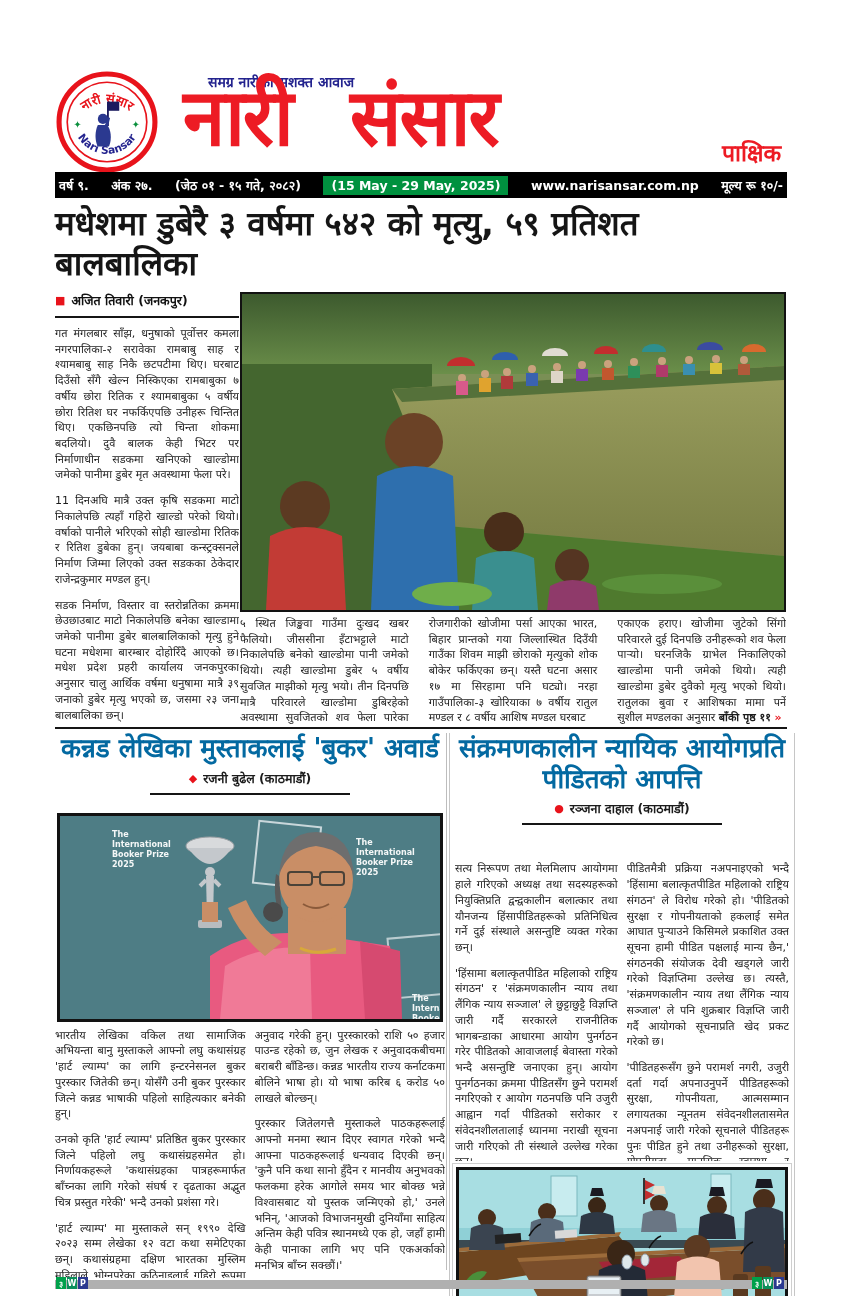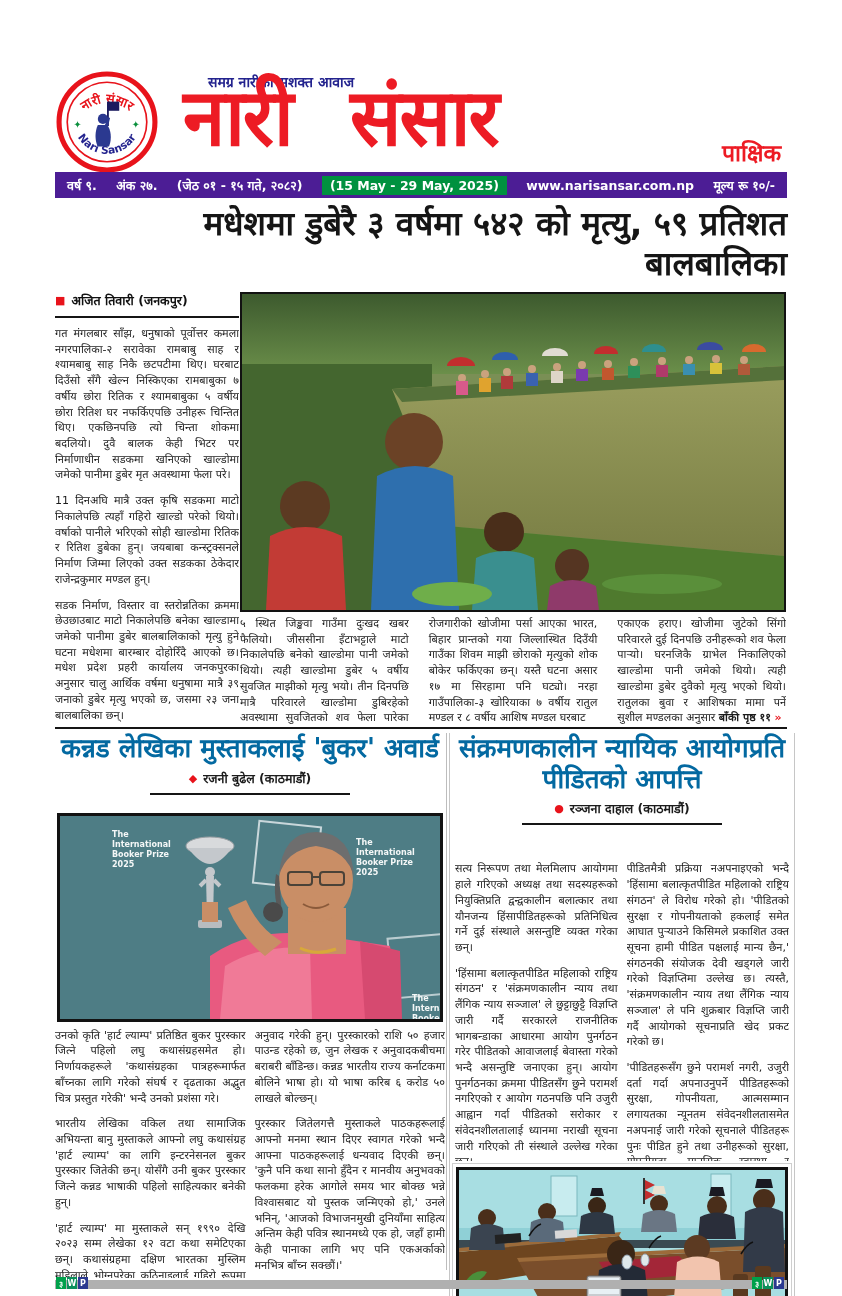--- a/index.html
+++ b/index.html
@@ -5,26 +5,26 @@
   html,body{margin:0;padding:0;background:#e9e9e9;}
   .page{position:relative;width:842px;height:1296px;background:#ffffff;margin:0 auto;overflow:hidden;
         font-family:"DejaVu Sans","Liberation Sans",sans-serif;color:#1c1c1c;}
   
   .logo{position:absolute;left:56px;top:71px;width:102px;height:102px;}
   .tagline{position:absolute;left:208px;top:72px;font-size:14px;font-weight:bold;color:#23238e;}
   .title{position:absolute;left:183px;top:76px;width:540px;font-size:76px;line-height:1.05;
          font-weight:800;color:#ed1b24;white-space:nowrap;word-spacing:34px;letter-spacing:-2px;
          transform:scaleY(1.04);transform-origin:top left;}
   .edition{position:absolute;left:722px;top:136px;font-size:23px;font-weight:800;color:#ed1b24;}
-  .infobar{position:absolute;left:55px;top:172px;width:732px;height:26px;background:#4c1d95;
-           display:flex;align-items:center;justify-content:space-between;padding:0 12px;box-sizing:border-box;
+  .infobar{position:absolute;left:55px;top:172px;width:732px;height:26px;background:#000000;
+           display:flex;align-items:center;justify-content:space-between;padding:0 4px;box-sizing:border-box;
            color:#fff;font-size:12.5px;font-weight:bold;}
   .infobar .dk{background:#00913f;padding:2px 8px;}
   
-  .lead-headline{position:absolute;left:55px;top:204px;width:732px;text-align:right;
+  .lead-headline{position:absolute;left:55px;top:204px;width:732px;text-align:left;
                  font-size:33px;line-height:1.22;font-weight:800;color:#151515;}
   .byline-row{display:flex;align-items:center;gap:6px;font-size:12.5px;font-weight:bold;color:#111;}
   .bullet{color:#e8131b;font-size:11px;line-height:1;}
   .lead-col{position:absolute;left:55px;top:292px;width:184px;height:433px;overflow:hidden;}
   .lead-col .byline-row{padding-bottom:7px;border-bottom:2px solid #151515;margin-bottom:8px;}
   .para{font-size:11px;line-height:1.43;text-align:justify;margin:0 0 10px 0;}
   .photo-frame{position:absolute;border:2px solid #121212;overflow:hidden;background:#7a8f55;}
   .main-photo{left:240px;top:292px;width:542px;height:316px;}
   .caption-cols{position:absolute;left:240px;top:616px;width:546px;height:108px;display:flex;gap:20px;overflow:hidden;}
   .caption-cols .ccol{flex:1;font-size:11px;line-height:1.43;text-align:justify;}
@@ -232,22 +232,22 @@
           <rect x="142" y="86" width="16" height="20" fill="#c98e66"></rect>
         </g>
       </svg>
       <span class="bk-label" style="left:52px;top:14px;">The International Booker Prize 2025</span>
       <span class="bk-label" style="left:296px;top:22px;">The International Booker Prize 2025</span>
       <span class="bk-label" style="left:352px;top:178px;">The International Booker Prize 2025</span>
     </div>
 
     <div class="two-cols">
       <div class="tcol">
+        <p class="para">भारतीय लेखिका वकिल तथा सामाजिक अभियन्ता बानु मुस्ताकले आफ्नो लघु कथासंग्रह 'हार्ट ल्याम्प' का लागि इन्टरनेसनल बुकर पुरस्कार जितेकी छन्। योसँगै उनी बुकर पुरस्कार जित्ने कन्नड भाषाकी पहिलो साहित्यकार बनेकी हुन्।</p>
         <p class="para">उनको कृति 'हार्ट ल्याम्प' प्रतिष्ठित बुकर पुरस्कार जित्ने पहिलो लघु कथासंग्रहसमेत हो। निर्णायकहरूले 'कथासंग्रहका पात्रहरूमार्फत बाँच्नका लागि गरेको संघर्ष र दृढताका अद्भुत चित्र प्रस्तुत गरेकी' भन्दै उनको प्रशंसा गरे।</p>
-        <p class="para">भारतीय लेखिका वकिल तथा सामाजिक अभियन्ता बानु मुस्ताकले आफ्नो लघु कथासंग्रह 'हार्ट ल्याम्प' का लागि इन्टरनेसनल बुकर पुरस्कार जितेकी छन्। योसँगै उनी बुकर पुरस्कार जित्ने कन्नड भाषाकी पहिलो साहित्यकार बनेकी हुन्।</p>
         <p class="para">'हार्ट ल्याम्प' मा मुस्ताकले सन् १९९० देखि २०२३ सम्म लेखेका १२ वटा कथा समेटिएका छन्। कथासंग्रहमा दक्षिण भारतका मुस्लिम महिलाले भोग्नुपरेका कठिनाइलाई गहिरो रूपमा उजागर गरिएको छ। कथासंग्रहमा समावेश कन्नड भाषाका कथा दीपा भास्थीले अंग्रेजीमा</p>
       </div>
       <div class="tcol">
         <p class="para">अनुवाद गरेकी हुन्। पुरस्कारको राशि ५० हजार पाउन्ड रहेको छ, जुन लेखक र अनुवादकबीचमा बराबरी बाँडिन्छ। कन्नड भारतीय राज्य कर्नाटकमा बोलिने भाषा हो। यो भाषा करिब ६ करोड ५० लाखले बोल्छन्।</p>
         <p class="para">पुरस्कार जितेलगत्तै मुस्ताकले पाठकहरूलाई आफ्नो मनमा स्थान दिएर स्वागत गरेको भन्दै आफ्ना पाठकहरूलाई धन्यवाद दिएकी छन्। 'कुनै पनि कथा सानो हुँदैन र मानवीय अनुभवको फलकमा हरेक आगोले समय भार बोक्छ भन्ने विश्वासबाट यो पुस्तक जन्मिएको हो,' उनले भनिन्, 'आजको विभाजनमुखी दुनियाँमा साहित्य अन्तिम केही पवित्र स्थानमध्ये एक हो, जहाँ हामी केही पानाका लागि भए पनि एकअर्काको मनभित्र बाँच्न सक्छौं।'</p>
 
       </div>
     </div>
   </div>
 

